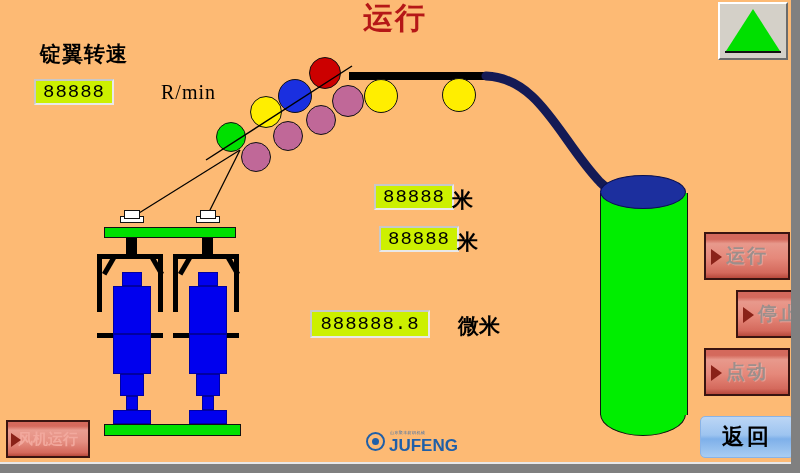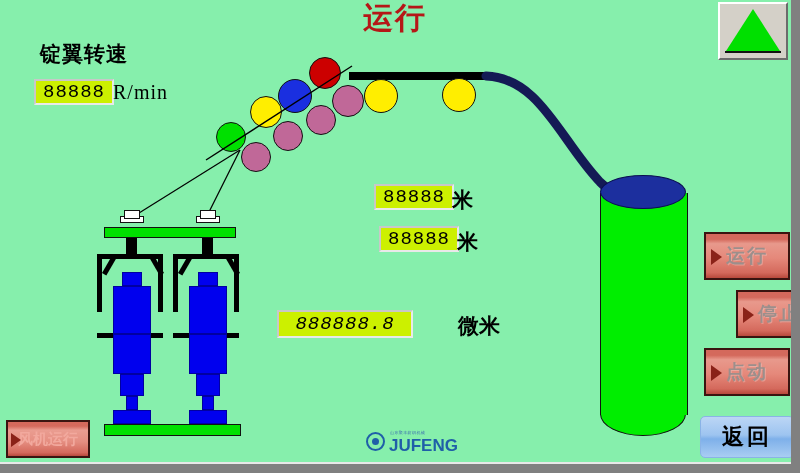--- a/index.html
+++ b/index.html
@@ -2,21 +2,21 @@
 <html><head>
 <meta charset="utf-8">
 <style>
   html,body{margin:0;padding:0;}
   body{
     width:800px;height:473px;overflow:hidden;
     background:#ffffff;
     font-family:"Liberation Sans","DejaVu Sans",sans-serif;
     position:relative;
   }
-  #screen{position:absolute;left:0;top:0;width:800px;height:473px;background:#86efac;overflow:hidden;}
+  #screen{position:absolute;left:0;top:0;width:800px;height:473px;background:#fdba74;overflow:hidden;}
 
   
   .edge-right{position:absolute;right:0;top:0;width:9px;height:464px;background:#808080;}
   .edge-bottom{position:absolute;left:0;bottom:0;width:800px;height:9px;background:#808080;}
   .edge-bottom-hl{position:absolute;left:0;bottom:9px;width:791px;height:2px;background:#e8e8e8;}
 
   
   .title{
     position:absolute;left:330px;top:-2px;width:130px;
     text-align:center;color:#b51717;font-size:30px;font-weight:bold;
@@ -46,39 +46,39 @@
   }
   .lbl-speed{left:40px;top:40px;font-size:21px;letter-spacing:1px;}
   .lbl-spun{left:248px;top:185px;font-size:21px;letter-spacing:2px;}
   .lbl-set{left:248px;top:227px;font-size:21px;letter-spacing:2px;}
   .lbl-pos{left:262px;top:273px;font-size:21px;letter-spacing:2px;}
 
   .unit{
     position:absolute;color:#000;font-weight:bold;font-size:21px;
     font-family:"DejaVu Sans","Liberation Sans",sans-serif;
   }
-  .u-rmin{left:113px;top:81px;font-size:20px;font-family:"Liberation Serif","DejaVu Serif",serif;font-weight:normal;letter-spacing:1px;}
+  .u-rmin{left:113px;top:81px;font-size:20px;font-family:"Liberation Serif","DejaVu Serif",serif;font-weight:normal;letter-spacing:1px;padding-left:48px;}
   .u-m1{left:452px;top:186px;}
   .u-m2{left:457px;top:228px;}
   .u-um{left:458px;top:312px;}
 
   
   .val{
     position:absolute;background:#ccf000;color:#000;
     font-family:"Liberation Mono","DejaVu Sans Mono",monospace;
     font-size:19px;letter-spacing:1px;text-align:center;
     border-top:2px solid #c8c8c8;border-left:2px solid #c8c8c8;
     border-right:2px solid #e9e9e9;border-bottom:2px solid #e9e9e9;
     box-sizing:border-box;line-height:1;
     display:flex;align-items:center;justify-content:center;
   }
   .v-speed{left:34px;top:79px;width:80px;height:26px;}
   .v-spun{left:374px;top:184px;width:80px;height:26px;}
   .v-set{left:379px;top:226px;width:80px;height:26px;}
-  .v-pos{left:277px;top:310px;width:136px;height:28px;font-style:italic;}
+  .v-pos{left:310px;top:310px;width:120px;height:28px;}
 
   
   .circ{position:absolute;border-radius:50%;border:1px solid #111;box-sizing:border-box;}
 
   
   .black-bar{position:absolute;left:349px;top:72px;width:144px;height:8px;background:#000;}
   svg.overlay{position:absolute;left:0;top:0;width:800px;height:473px;pointer-events:none;}
 
   
   .can-body{

